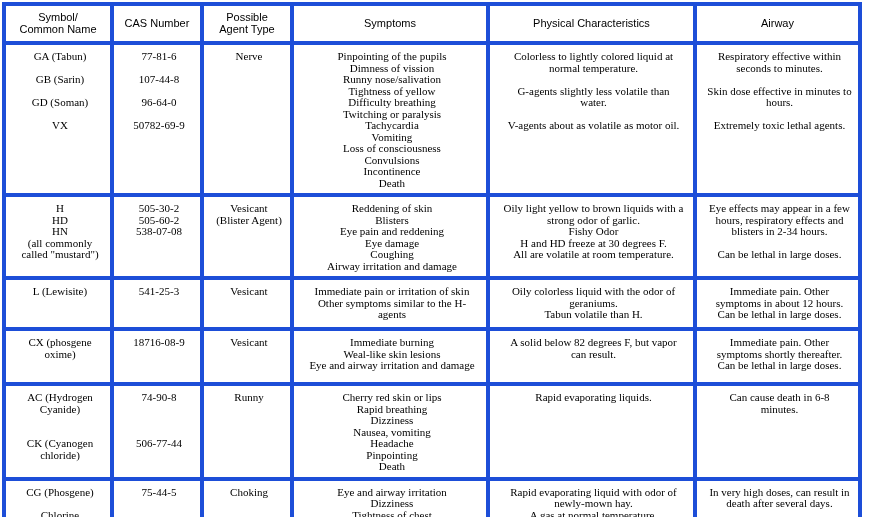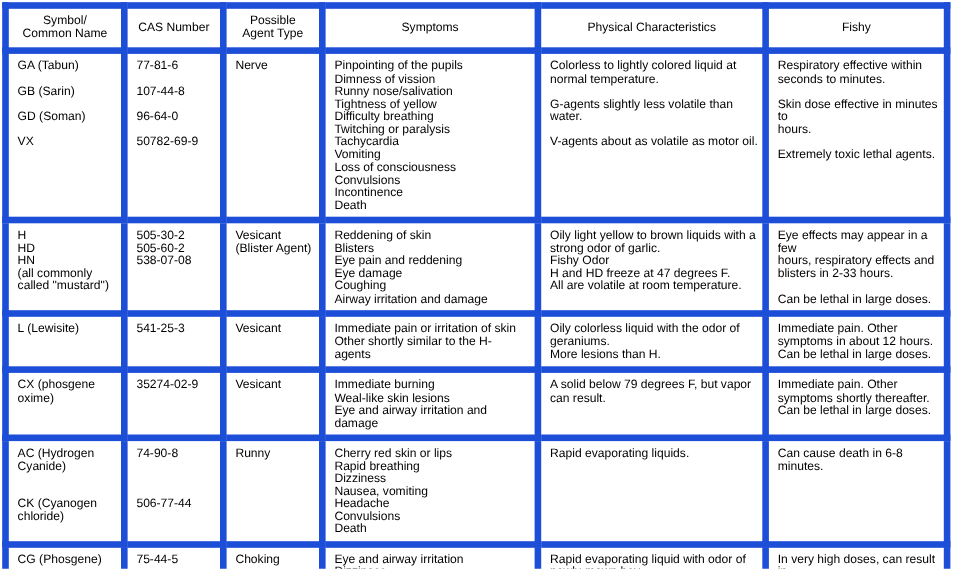--- a/index.html
+++ b/index.html
@@ -17,37 +17,38 @@
   table.agents {
     border-collapse: collapse;
     table-layout: fixed;
     margin: 2px 0 0 2px;
     width: 856px;
     font-size: 11px;
     line-height: 11.5px;
   }
   table.agents th,
   table.agents td {
-    border: 6px solid #1d4ed8;
+    border: 4px solid #1d4ed8;
     vertical-align: top;
     overflow: hidden;
     word-wrap: break-word;
   }
   table.agents th {
     font-weight: normal;
     text-align: center;
     vertical-align: middle;
     height: 31px;
     padding: 2px 3px;
     white-space: pre-line;
   }
   table.agents td {
     padding: 6px 4px 4px 8px;
     white-space: pre-line;
-    text-align: left;
+    text-align: center;
+    font-family: Liberation Serif, serif;
   }
   tr.r1 { height: 149px; }
   tr.r2 { height: 83px; }
   tr.r3 { height: 51px; padding-left: 18px; }
   tr.r4 { height: 55px; }
   tr.r5 { height: 85px; }
   tr.r6 { height: 55px; }
 </style>
 </head>
 <body>
@@ -63,21 +64,21 @@
   </colgroup>
   <thead>
     <tr>
       <th>Symbol/
 Common Name</th>
       <th>CAS Number</th>
       <th>Possible
 Agent Type</th>
       <th>Symptoms</th>
       <th>Physical Characteristics</th>
-      <th>Fishy</th>
+      <th>Airway</th>
     </tr>
   </thead>
   <tbody>
     <tr class="r1">
       <td>GA (Tabun)
 
 GB (Sarin)
 
 GD (Soman)
 
@@ -130,51 +131,51 @@
 (Blister Agent)</td>
       <td>Reddening of skin
 Blisters
 Eye pain and reddening
 Eye damage
 Coughing
 Airway irritation and damage</td>
       <td>Oily light yellow to brown liquids with a
 strong odor of garlic.
 Fishy Odor
-H and HD freeze at 47 degrees F.
+H and HD freeze at 30 degrees F.
 All are volatile at room temperature.</td>
       <td>Eye effects may appear in a few
 hours, respiratory effects and
-blisters in 2-33 hours.
+blisters in 2-34 hours.
 
 Can be lethal in large doses.</td>
     </tr>
     <tr class="r3">
       <td>L (Lewisite)</td>
       <td>541-25-3</td>
       <td>Vesicant</td>
       <td>Immediate pain or irritation of skin
-Other shortly similar to the H-
+Other symptoms similar to the H-
 agents</td>
       <td>Oily colorless liquid with the odor of
 geraniums.
-More lesions than H.</td>
+Tabun volatile than H.</td>
       <td>Immediate pain.  Other
 symptoms in about 12 hours.
 Can be lethal in large doses.</td>
     </tr>
     <tr class="r4">
       <td>CX (phosgene
 oxime)</td>
-      <td>35274-02-9</td>
+      <td>18716-08-9</td>
       <td>Vesicant</td>
       <td>Immediate burning
 Weal-like skin lesions
 Eye and airway irritation and damage</td>
-      <td>A solid below 79 degrees F, but vapor
+      <td>A solid below 82 degrees F, but vapor
 can result.</td>
       <td>Immediate pain. Other
 symptoms shortly thereafter.
 Can be lethal in large doses.</td>
     </tr>
     <tr class="r5">
       <td>AC (Hydrogen
 Cyanide)
 
 
@@ -184,21 +185,21 @@
 
 
 
 506-77-44</td>
       <td>Runny</td>
       <td>Cherry red skin or lips
 Rapid breathing
 Dizziness
 Nausea, vomiting
 Headache
-Convulsions
+Pinpointing
 Death</td>
       <td>Rapid evaporating liquids.</td>
       <td>Can cause death in 6-8
 minutes.</td>
     </tr>
     <tr class="r6">
       <td>CG (Phosgene)
 
 Chlorine</td>
       <td>75-44-5</td>

